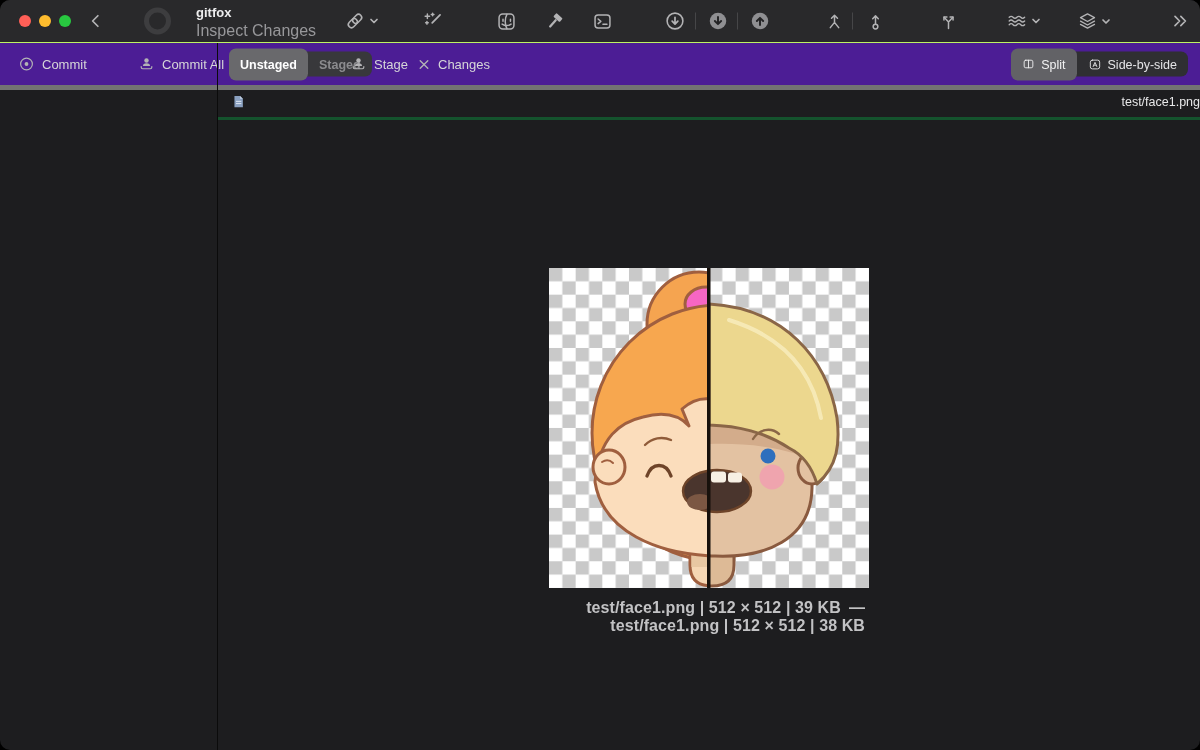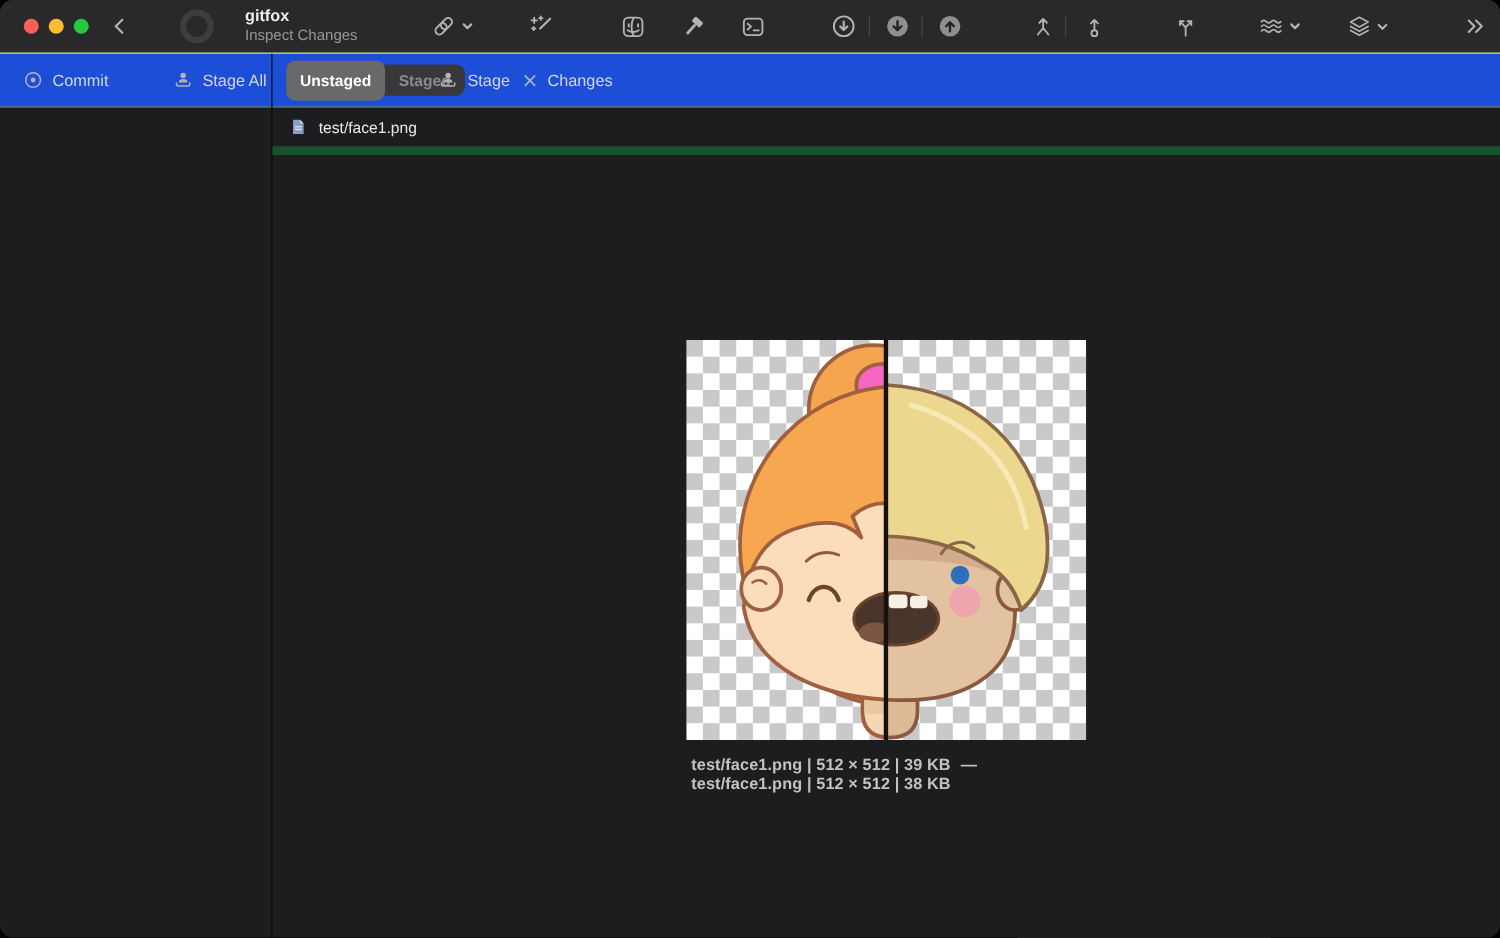--- a/index.html
+++ b/index.html
@@ -12,25 +12,25 @@
   .titlebar{position:absolute;top:0;left:0;right:0;height:42px;background:#29292b;border-bottom:2px solid #bef264;}
   .traffic{position:absolute;top:15px;left:19px;display:flex;gap:8px;}
   .light{width:12px;height:12px;border-radius:50%;}
   .abs{position:absolute;top:50%;transform:translateY(-50%);}
   .icon-btn{width:24px;height:24px;display:flex;align-items:center;justify-content:center;}
   .ic{stroke:#b3b3b5;fill:none;stroke-width:1.7;stroke-linecap:round;stroke-linejoin:round;}
   .ic-fill{fill:#b3b3b5;stroke:none;}
   .ring{width:27px;height:27px;border-radius:50%;border:5px solid #3d3d3f;box-sizing:border-box;}
   .titleblock{position:absolute;left:196px;top:5px;line-height:1.25;}
   .titleblock .t1{font-size:13px;font-weight:700;color:#ededee;}
-  .titleblock .t2{font-size:12px;color:#97979a;}
+  .titleblock .t2{font-size:16px;color:#97979a;}
   .tb-sep{width:1px;height:17px;background:#464648;}
   .chev{margin-left:3px;}
   
-  .toolbar2{position:absolute;top:43px;left:0;right:0;height:42px;background:#1d4ed8;border-bottom:1px solid #737373;}
+  .toolbar2{position:absolute;top:43px;left:0;right:0;height:42px;background:#4c1d95;border-bottom:5px solid #737373;}
   .tbtn{display:flex;align-items:center;gap:7px;color:#d6d6d8;font-size:13px;}
   .seg{display:flex;align-items:center;background:#38383b;border-radius:7px;height:25px;}
   .seg .chip{display:flex;align-items:center;gap:6px;padding:16px 11px;height:25px;border-radius:7px;
     font-size:12.5px;font-weight:700;color:#8b8b8e;box-sizing:border-box;}
   .seg .chip.active{background:#69696c;color:#ffffff;}
   .seg2{background:#2f2f32;}
   .seg2 .chip{color:#e4e4e6;font-weight:400;font-size:12.5px;}
   .seg2 .chip.active{background:#626266;color:#f2f2f3;}
   
   .vsep{position:absolute;left:217px;top:43px;bottom:0;width:1px;background:#0b0b0b;}
@@ -40,24 +40,24 @@
   .file-row.selected{background:#0b5bd4;}
   .cb{width:13px;height:13px;border-radius:3.5px;}
   .file-row .cb1{background:#47474a;} .file-row .cb2{background:#2b2b2e;margin-right:7px;}
   .file-row.selected .cb1{background:rgba(255,255,255,.33);} .file-row.selected .cb2{background:rgba(255,255,255,.14);}
   .badge{width:15px;height:15px;border-radius:4px;display:flex;align-items:center;justify-content:center;
     font-size:10px;font-weight:700;color:#fff;}
   .badge-m{background:#a75ce6;} .badge-d{background:#dc3a6e;}
   .fname{font-size:12px;color:#f2f2f3;}
   
   .main{position:absolute;left:218px;top:86px;right:0;bottom:0;}
-  .file-header{height:31px;border-bottom:7px solid #14532d;display:flex;align-items:center;gap:9px;padding-left:13px;}
+  .file-header{height:31px;border-bottom:3px solid #14532d;display:flex;align-items:center;gap:9px;padding-left:13px;justify-content:space-between;}
   .file-header .path{font-size:12.5px;color:#e8e8e9;}
   .image-wrap{width:320px;margin:148px auto 0;}
-  .caption{margin-top:7px;text-align:left;font-size:13px;font-weight:700;color:#c2c2c4;letter-spacing:.1px;}
+  .caption{margin-top:7px;text-align:right;font-size:16px;font-weight:700;color:#c2c2c4;letter-spacing:.1px;}
   .caption span{margin:0 4px;}
 </style>
 </head>
 <body>
 
 <div class="window">
 
   <div class="titlebar">
     <div class="traffic">
       <div class="light" style="background:#ff5f57"></div>
@@ -210,21 +210,21 @@
       </svg>
       <span>Commit</span>
     </div>
 
     <div class="abs tbtn" style="left:138px">
       <svg width="17" height="17" viewBox="0 0 24 24">
         <circle class="ic-fill" cx="12" cy="7" r="3.1"></circle>
         <path class="ic-fill" d="M7 14.8 a5 4 0 0 1 10 0 z"></path>
         <path class="ic" d="M4.5 15.5 v1.2 a2 2 0 0 0 2 2 h11 a2 2 0 0 0 2-2 v-1.2"></path>
       </svg>
-      <span>Stage All</span>
+      <span>Commit All</span>
     </div>
 
     <div class="abs seg" style="left:229px">
       <div class="chip active">Unstaged</div>
       <div class="chip">Staged</div>
     </div>
 
     <div class="abs tbtn" style="left:350px">
       <svg width="17" height="17" viewBox="0 0 24 24">
         <circle class="ic-fill" cx="12" cy="7" r="3.1"></circle>
@@ -234,20 +234,36 @@
       <span>Stage</span>
     </div>
 
     <div class="abs tbtn" style="left:417px">
       <svg width="14" height="14" viewBox="0 0 24 24">
         <path class="ic" style="stroke-width:2.3" d="M5.5 5.5 L18.5 18.5 M18.5 5.5 L5.5 18.5"></path>
       </svg>
       <span>Changes</span>
     </div>
 
+    <div class="abs seg seg2" style="right:12px">
+      <div class="chip active">
+        <svg width="13" height="13" viewBox="0 0 24 24">
+          <rect class="ic" style="stroke:#f0f0f1" x="4" y="5" width="16" height="14" rx="3"></rect>
+          <path class="ic" style="stroke:#f0f0f1" d="M12 5 V19"></path>
+        </svg>
+        <span>Split</span>
+      </div>
+      <div class="chip">
+        <svg width="14" height="14" viewBox="0 0 24 24">
+          <rect class="ic" style="stroke:#d8d8da" x="4" y="4.5" width="16" height="15" rx="3.5"></rect>
+          <path class="ic" style="stroke:#d8d8da;stroke-width:1.6" d="M8.8 15.6 L12 8.2 L15.2 15.6 M10 13.2 h4"></path>
+        </svg>
+        <span>Side-by-side</span>
+      </div>
+    </div>
   </div>
 
   <div class="vsep"></div>
 
 
   <div class="main">
     <div class="file-header">
       <svg width="15" height="15" viewBox="0 0 24 24">
         <path d="M5.5 3 h9 l4.5 4.5 V21 h-13.5 Z" fill="#8aa0c0"></path>
         <path d="M14.5 3 v4.5 h4.5 Z" fill="#c3d0e3"></path>

